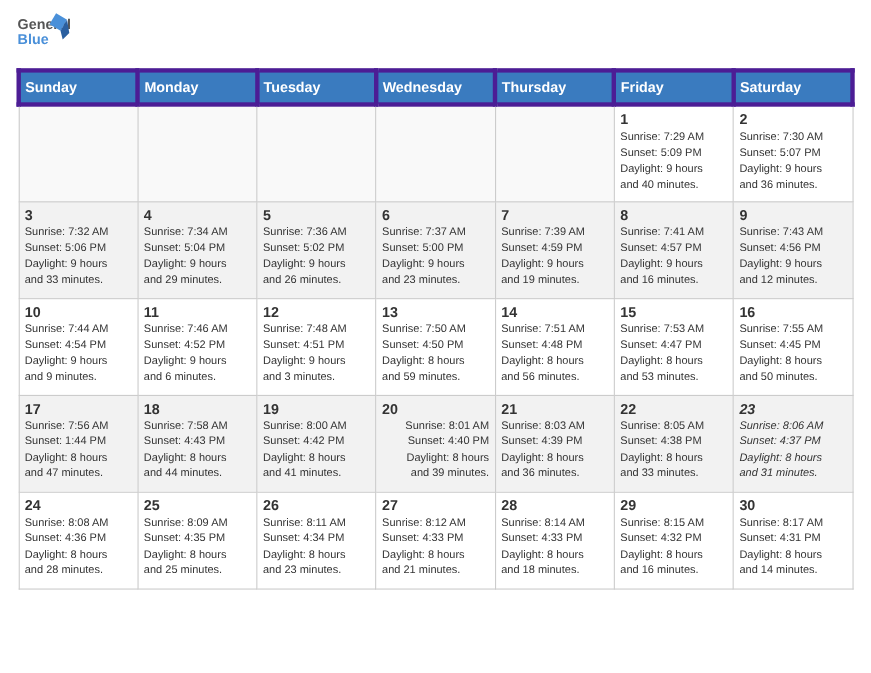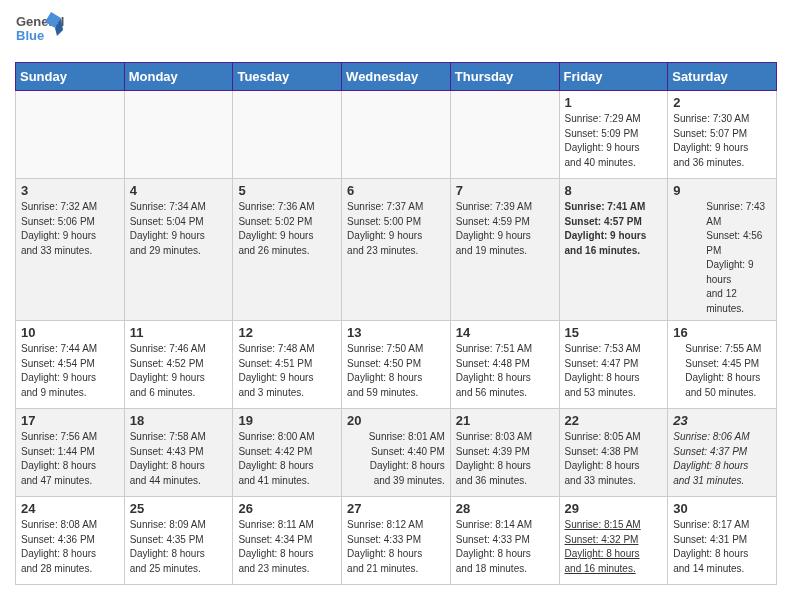--- a/index.html
+++ b/index.html
@@ -4,21 +4,21 @@
   <style>
     * { box-sizing: border-box; margin: 0; padding: 0; }
     body { font-family: Arial, sans-serif; background: #fff; width: 792px; min-height: 612px; }
     .container { padding: 10px 15px; }
     .header-top { display: flex; align-items: flex-start; justify-content: space-between; margin-bottom: 4px; }
     .logo { display: flex; align-items: center; }
     .title-block { text-align: right; }
     .month-title { font-size: 36px; font-weight: bold; color: #333; }
     .location { font-size: 16px; color: #555; margin-top: 2px; }
     .calendar { width: 100%; border-collapse: collapse; margin-top: 8px; }
-    .calendar th { background: #3a7bbf; color: #fff; padding: 6px 4px; font-size: 13px; text-align: left; border: 1px solid #4c1d95; }
+    .calendar th { background: #3a7bbf; color: #fff; padding: 6px 4px; font-size: 13px; text-align: left; border: 4px solid #4c1d95; }
     .calendar td { border: 1px solid #ccc; vertical-align: top; padding: 4px 5px; font-size: 11px; height: 88px; width: 14.28%; background: #fff; }
     .calendar td.empty { background: #f9f9f9; }
     .day-num { font-size: 13px; font-weight: bold; color: #333; margin-bottom: 2px; }
     .day-info { color: #333; font-size: 10px; line-height: 1.45; }
   </style>
 </head>
 <body>
 
 <div class="container">
   <div class="header-top">
@@ -103,28 +103,28 @@
           </td>
           <td style="background: rgb(242, 242, 242);">
             <div class="day-num">7</div>
             <div class="day-info" style="white-space: pre-line;">Sunrise: 7:39 AM
 Sunset: 4:59 PM
 Daylight: 9 hours
 and 19 minutes.</div>
           </td>
           <td style="background: rgb(242, 242, 242);">
             <div class="day-num">8</div>
-            <div class="day-info" style="white-space: pre-line; font-weight: bold;">Sunrise: 7:41 AM
+            <div class="day-info" style="white-space: pre-line;">Sunrise: 7:41 AM
 Sunset: 4:57 PM
 Daylight: 9 hours
 and 16 minutes.</div>
           </td>
           <td style="background: rgb(242, 242, 242);">
             <div class="day-num">9</div>
-            <div class="day-info" style="white-space: pre-line; margin-left: 33px;">Sunrise: 7:43 AM
+            <div class="day-info" style="white-space: pre-line;">Sunrise: 7:43 AM
 Sunset: 4:56 PM
 Daylight: 9 hours
 and 12 minutes.</div>
           </td>
         </tr>
         <tr>
           <td>
             <div class="day-num">10</div>
             <div class="day-info" style="white-space: pre-line;">Sunrise: 7:44 AM
 Sunset: 4:54 PM
@@ -161,21 +161,21 @@
           </td>
           <td>
             <div class="day-num">15</div>
             <div class="day-info" style="white-space: pre-line;">Sunrise: 7:53 AM
 Sunset: 4:47 PM
 Daylight: 8 hours
 and 53 minutes.</div>
           </td>
           <td>
             <div class="day-num">16</div>
-            <div class="day-info" style="white-space: pre-line; margin-left: 12px;">Sunrise: 7:55 AM
+            <div class="day-info" style="white-space: pre-line;">Sunrise: 7:55 AM
 Sunset: 4:45 PM
 Daylight: 8 hours
 and 50 minutes.</div>
           </td>
         </tr>
         <tr>
           <td style="background: rgb(242, 242, 242);">
             <div class="day-num">17</div>
             <div class="day-info" style="white-space: pre-line;">Sunrise: 7:56 AM
 Sunset: 1:44 PM
@@ -256,21 +256,21 @@
           </td>
           <td>
             <div class="day-num">28</div>
             <div class="day-info" style="white-space: pre-line;">Sunrise: 8:14 AM
 Sunset: 4:33 PM
 Daylight: 8 hours
 and 18 minutes.</div>
           </td>
           <td>
             <div class="day-num">29</div>
-            <div class="day-info" style="white-space: pre-line; text-decoration: underline;">Sunrise: 8:15 AM
+            <div class="day-info" style="white-space: pre-line;">Sunrise: 8:15 AM
 Sunset: 4:32 PM
 Daylight: 8 hours
 and 16 minutes.</div>
           </td>
           <td>
             <div class="day-num">30</div>
             <div class="day-info" style="white-space: pre-line;">Sunrise: 8:17 AM
 Sunset: 4:31 PM
 Daylight: 8 hours
 and 14 minutes.</div>

